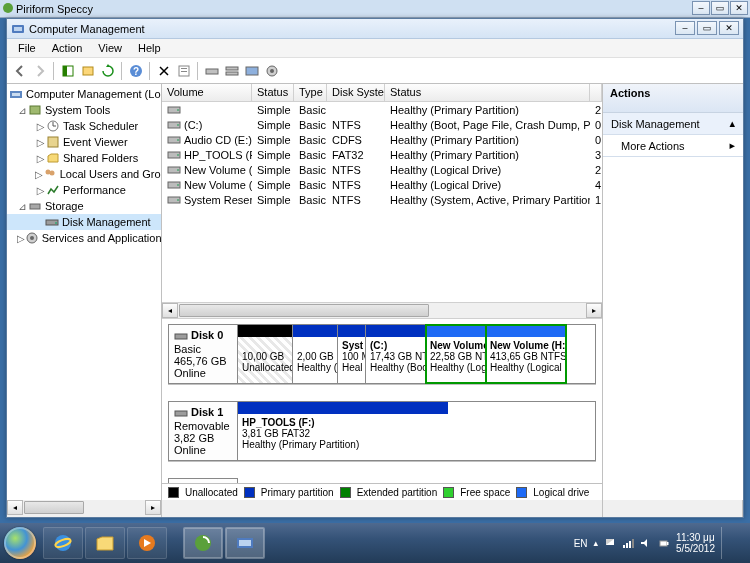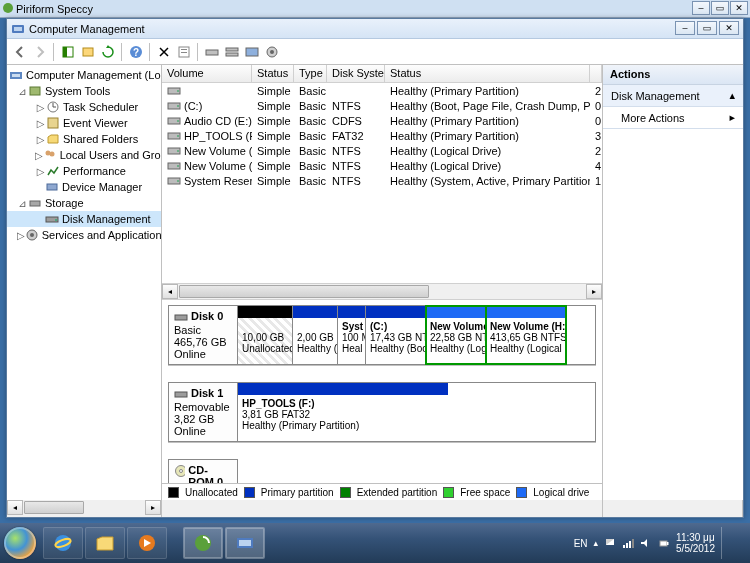--- a/index.html
+++ b/index.html
@@ -46,21 +46,21 @@
   .part-header { height:12px;}
   .part-body { flex:1; padding:3px 4px; font-size:10px; white-space:nowrap; overflow:hidden;}
   .part.unalloc .part-header{ background:#000;}
   .part.unalloc .part-body{ background:repeating-linear-gradient(45deg,#fff,#fff 3px,#e8e8e8 3px,#e8e8e8 6px);}
   .part.primary .part-header{ background:#0030c0;}
   .part.logical .part-header{ background:#1e6af5;}
   .part.selectedP { outline:2px solid #009900; outline-offset:-1px;}
   .legend { height:17px; border-top:1px solid #c0c0c0; display:flex; align-items:center; gap:6px; padding:0 6px; font-size:10px;}
   .legend .sw { width:11px; height:11px; border:1px solid #555;}
   .actions { width:140px; display:flex; flex-direction:column;}
-  .actions-header { height:20px; background: linear-gradient(#f0f4fa,#dbe6f4); padding:3px 7px; font-weight:bold; border-bottom:1px solid #c7d3e2;}
+  .actions-header { height:29px; background: linear-gradient(#f0f4fa,#dbe6f4); padding:3px 7px; font-weight:bold; border-bottom:1px solid #c7d3e2;}
   .actions-item { padding:4px 8px; background:#eaf1fb; border-bottom:1px solid #d3deec; display:flex; justify-content:space-between; align-items:center; cursor:default;}
   .actions-item.sub { padding-left:18px; background:#fff;}
   .bottom-scroll { height:17px; display:flex;}
   .bottom-scroll>div{ border-right:1px solid #c0c0c0; position:relative; background:#f0f0f0;}
   .taskbar { position:absolute; left:0; right:0; bottom:0; height:40px; background: linear-gradient(#4f6a8f 0%,#345277 40%,#223b57 100%); display:flex; align-items:center;}
   .start-orb { width:40px; height:40px; display:flex; align-items:center; justify-content:center;}
   .orb { width:32px; height:32px; border-radius:50%; background: radial-gradient(circle at 35% 35%, #a6e26a, #4393d4 40%, #e6a343 70%, #d44a3a 100%); box-shadow: inset 0 0 0 2px rgba(255,255,255,.3), 0 0 2px rgba(0,0,0,.5);}
   .tb-icons { display:flex; gap:2px; margin-left:3px;}
   .tb-app { width:40px; height:32px; border:1px solid rgba(255,255,255,.15); background: rgba(255,255,255,.07); display:flex; align-items:center; justify-content:center; border-radius:2px;}
   .tb-app.active { background: rgba(255,255,255,.2); box-shadow: inset 0 0 0 1px rgba(255,255,255,.25);}
@@ -94,20 +94,26 @@
         </svg>
     </span>
     <span>Computer Management</span>
     <div class="mgmt-winctrl">
       <span>–</span>
       <span>▭</span>
       <span>✕</span>
     </div>
   </div>
 
+  <div class="menubar">
+    <span>File</span>
+    <span>Action</span>
+    <span>View</span>
+    <span>Help</span>
+  </div>
 
   <div class="toolbar">
     <span class="tb-btn">
         <svg width="14" height="14">
           <path d="M9 2 L4 7 L9 12" stroke="#6a6a6a" fill="none" stroke-width="2"></path>
         </svg>
       </span>
     <span class="tb-btn">
         <svg width="14" height="14">
           <path d="M5 2 L10 7 L5 12" stroke="#bfbfbf" fill="none" stroke-width="2"></path>
@@ -236,28 +242,20 @@
           <span>Local Users and Groups</span>
         </div>
       <div class="tree-row" style="padding-left:28px">
           <span class="tog">▷</span>
           <span class="tree-icon">
             <svg width="14" height="14">
               <path d="M2 11 L5 6 L8 9 L12 3" stroke="#2a7a2a" fill="none" stroke-width="1.5"></path>
             </svg>
           </span>
           <span>Performance</span>
-        </div>
-      <div class="tree-row" style="padding-left:38px">
-          <span class="tree-icon">
-            <svg width="14" height="14">
-              <rect x="2" y="4" width="10" height="6" fill="#8fa8d0" stroke="#4d6a9a"></rect>
-            </svg>
-          </span>
-          <span>Device Manager</span>
         </div>
       <div class="tree-row" style="padding-left:10px">
           <span class="tog">⊿</span>
           <span class="tree-icon">
             <svg width="14" height="14">
               <rect x="2" y="5" width="10" height="5" fill="#a8a8a8" stroke="#666"></rect>
             </svg>
           </span>
           <span>Storage</span>
         </div>

